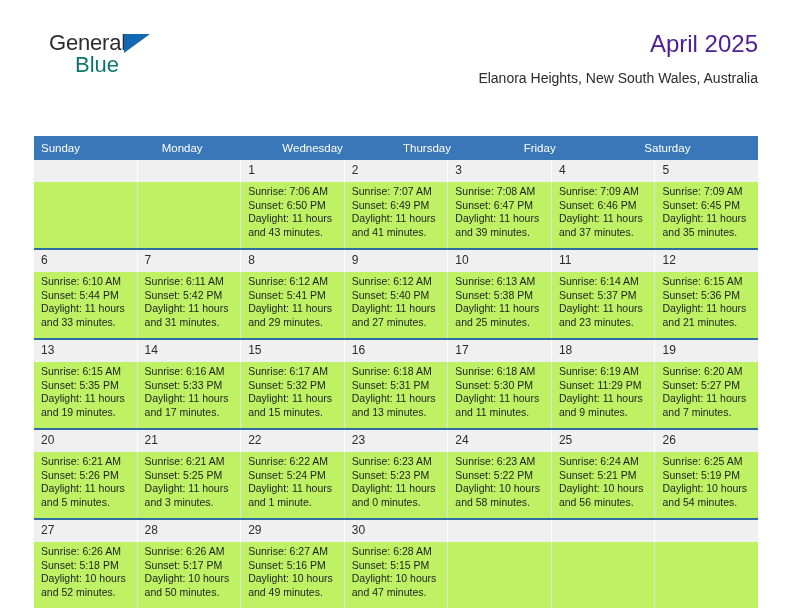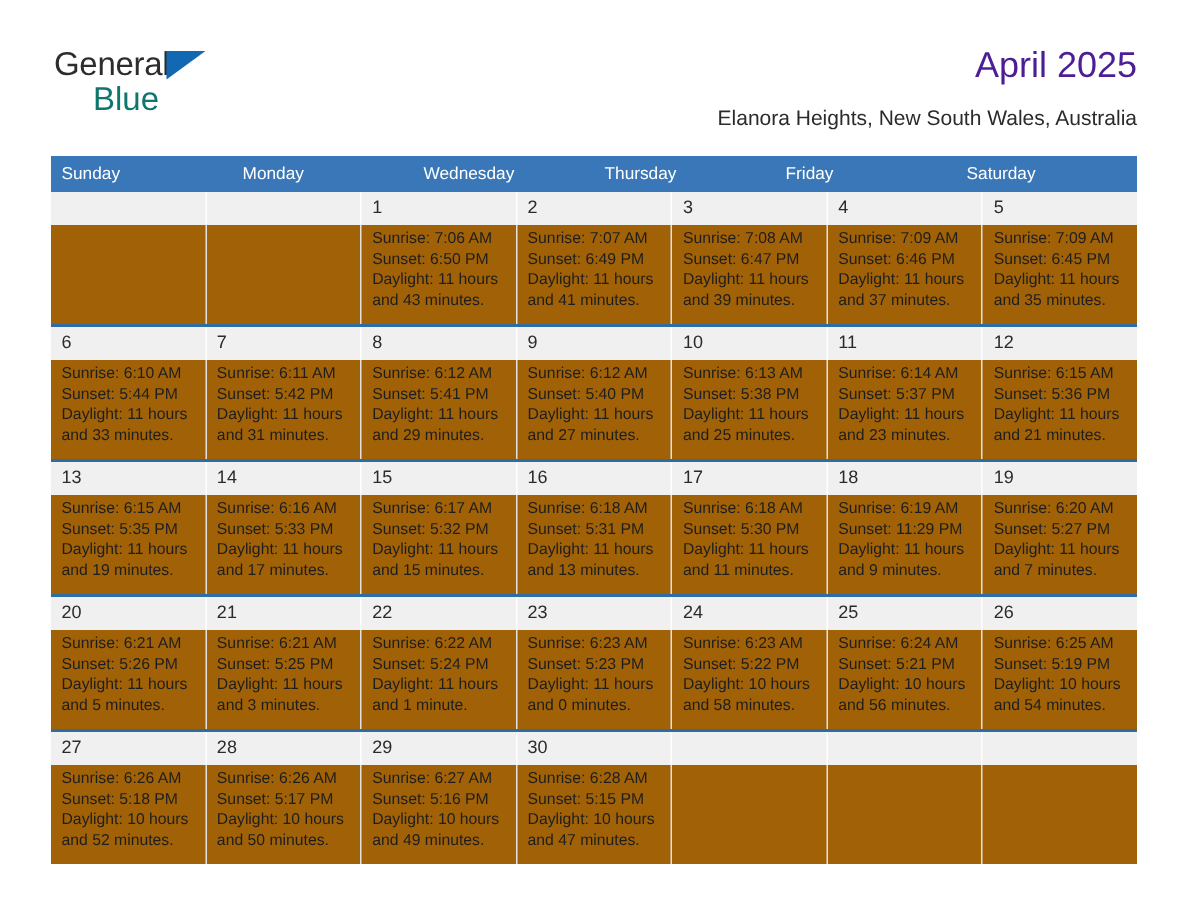--- a/index.html
+++ b/index.html
@@ -15,20 +15,21 @@
     overflow: hidden;
     position: relative;
   }
 
   
   .page-header {
     position: relative;
     height: 72px;
     padding: 0 34px;
     box-sizing: border-box;
+    margin-left: 13px;
   }
   .logo {
     position: absolute;
     left: 36px;
     top: 32px;
     width: 130px;
     height: 48px;
   }
   .logo-general {
     font-size: 22px;
@@ -78,20 +79,21 @@
   
   .calendar {
     position: absolute;
     left: 34px;
     top: 104px;
     width: 724px;
   }
   .weekday-row {
     display: flex;
     background: #3a77b8;
+    margin-top: 32px;
   }
   .weekday-cell {
     flex: 1 1 0;
     color: #ffffff;
     font-size: 11.5px;
     line-height: 20px;
     padding: 2px 0 2px 7px;
     box-sizing: border-box;
   }
 
@@ -112,21 +114,21 @@
     line-height: 19px;
     padding: 1px 0 2px 7px;
     box-sizing: border-box;
     color: #2b2b2b;
     border-right: 1px solid #ffffff;
   }
   .daynum-cell:last-child { border-right: none; }
 
   .detail-row {
     display: flex;
-    background: #a16207;
+    background: #bef264;
     height: 66px;
   }
   .detail-cell {
     flex: 1 1 0;
     padding: 3px 6px 0 7px;
     box-sizing: border-box;
     font-size: 10.5px;
     line-height: 13.6px;
     color: #1e1e1e;
     border-right: 1px solid #e2e2e2;

